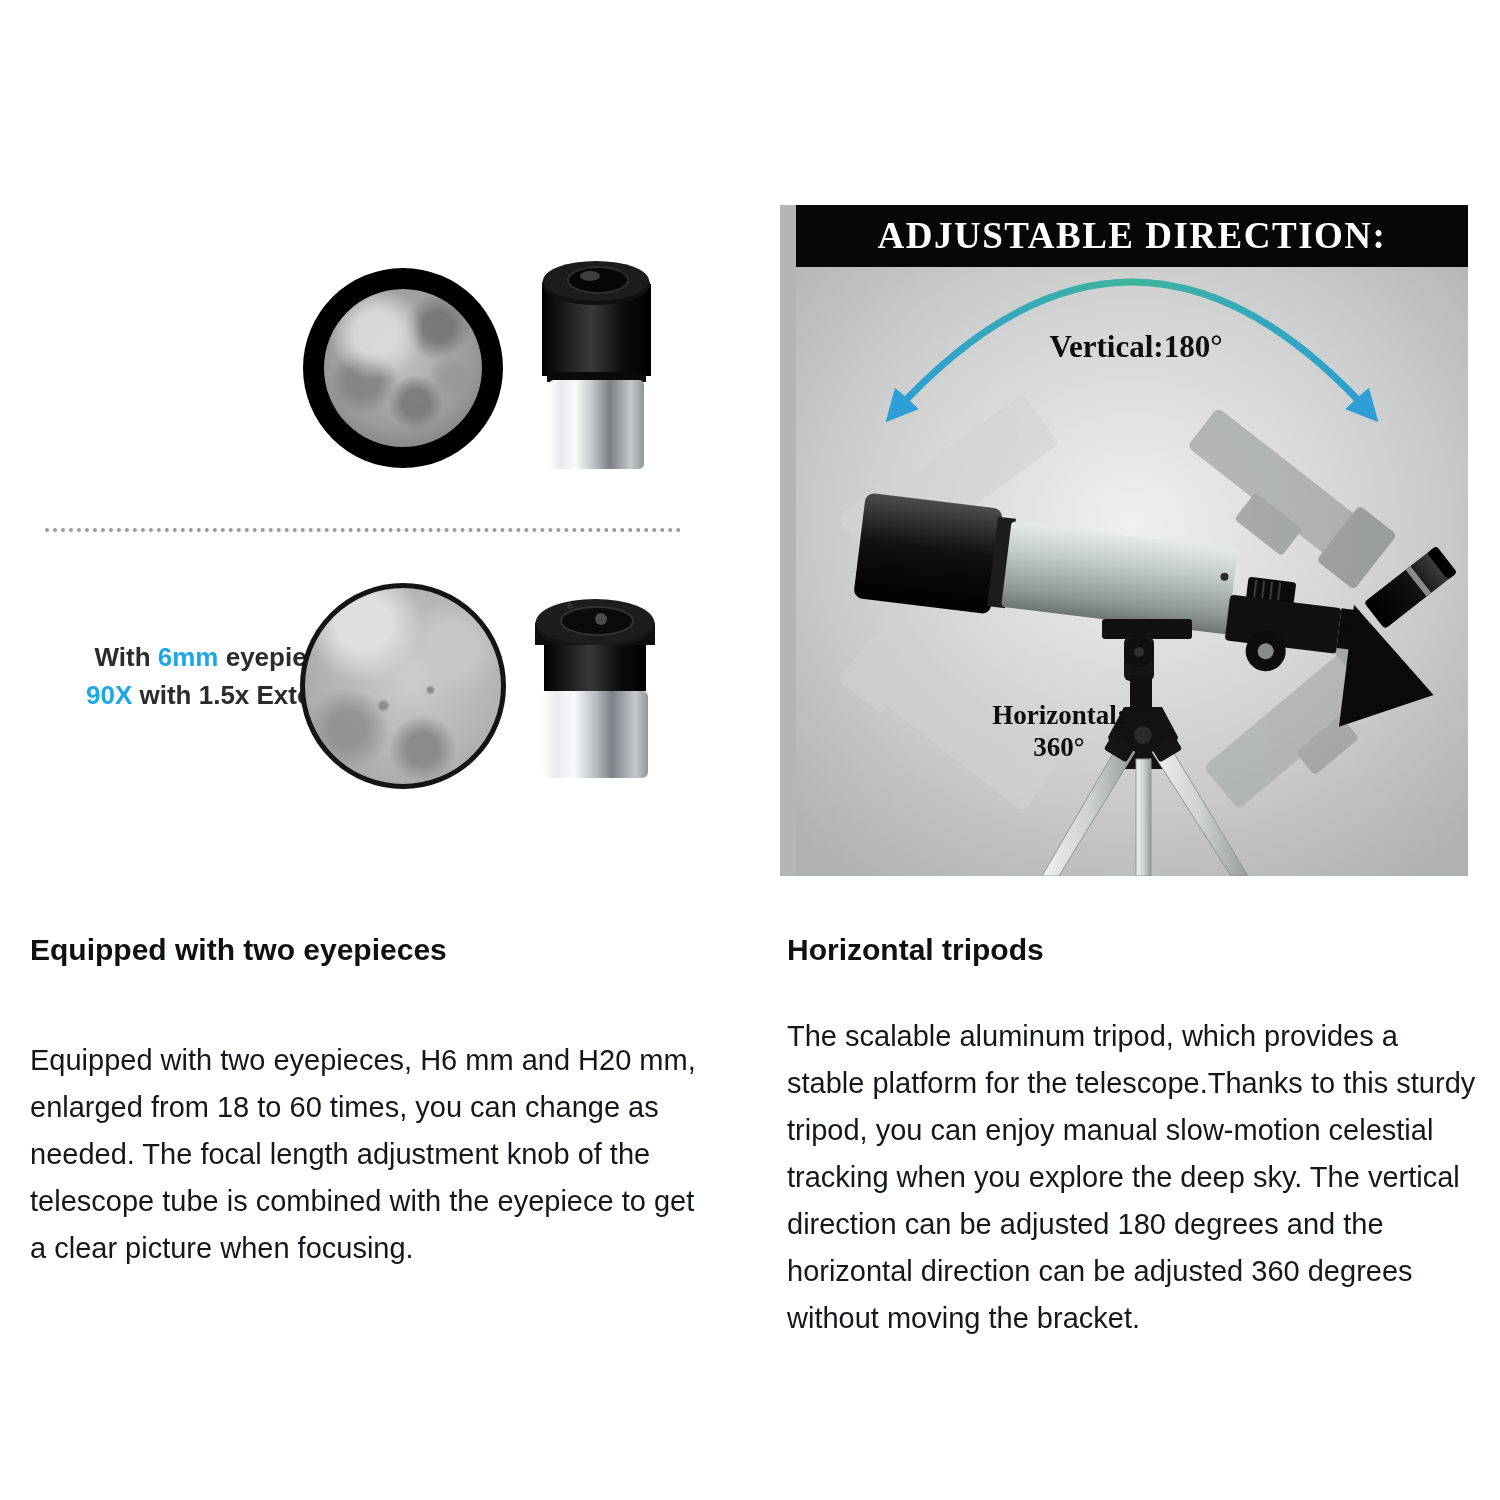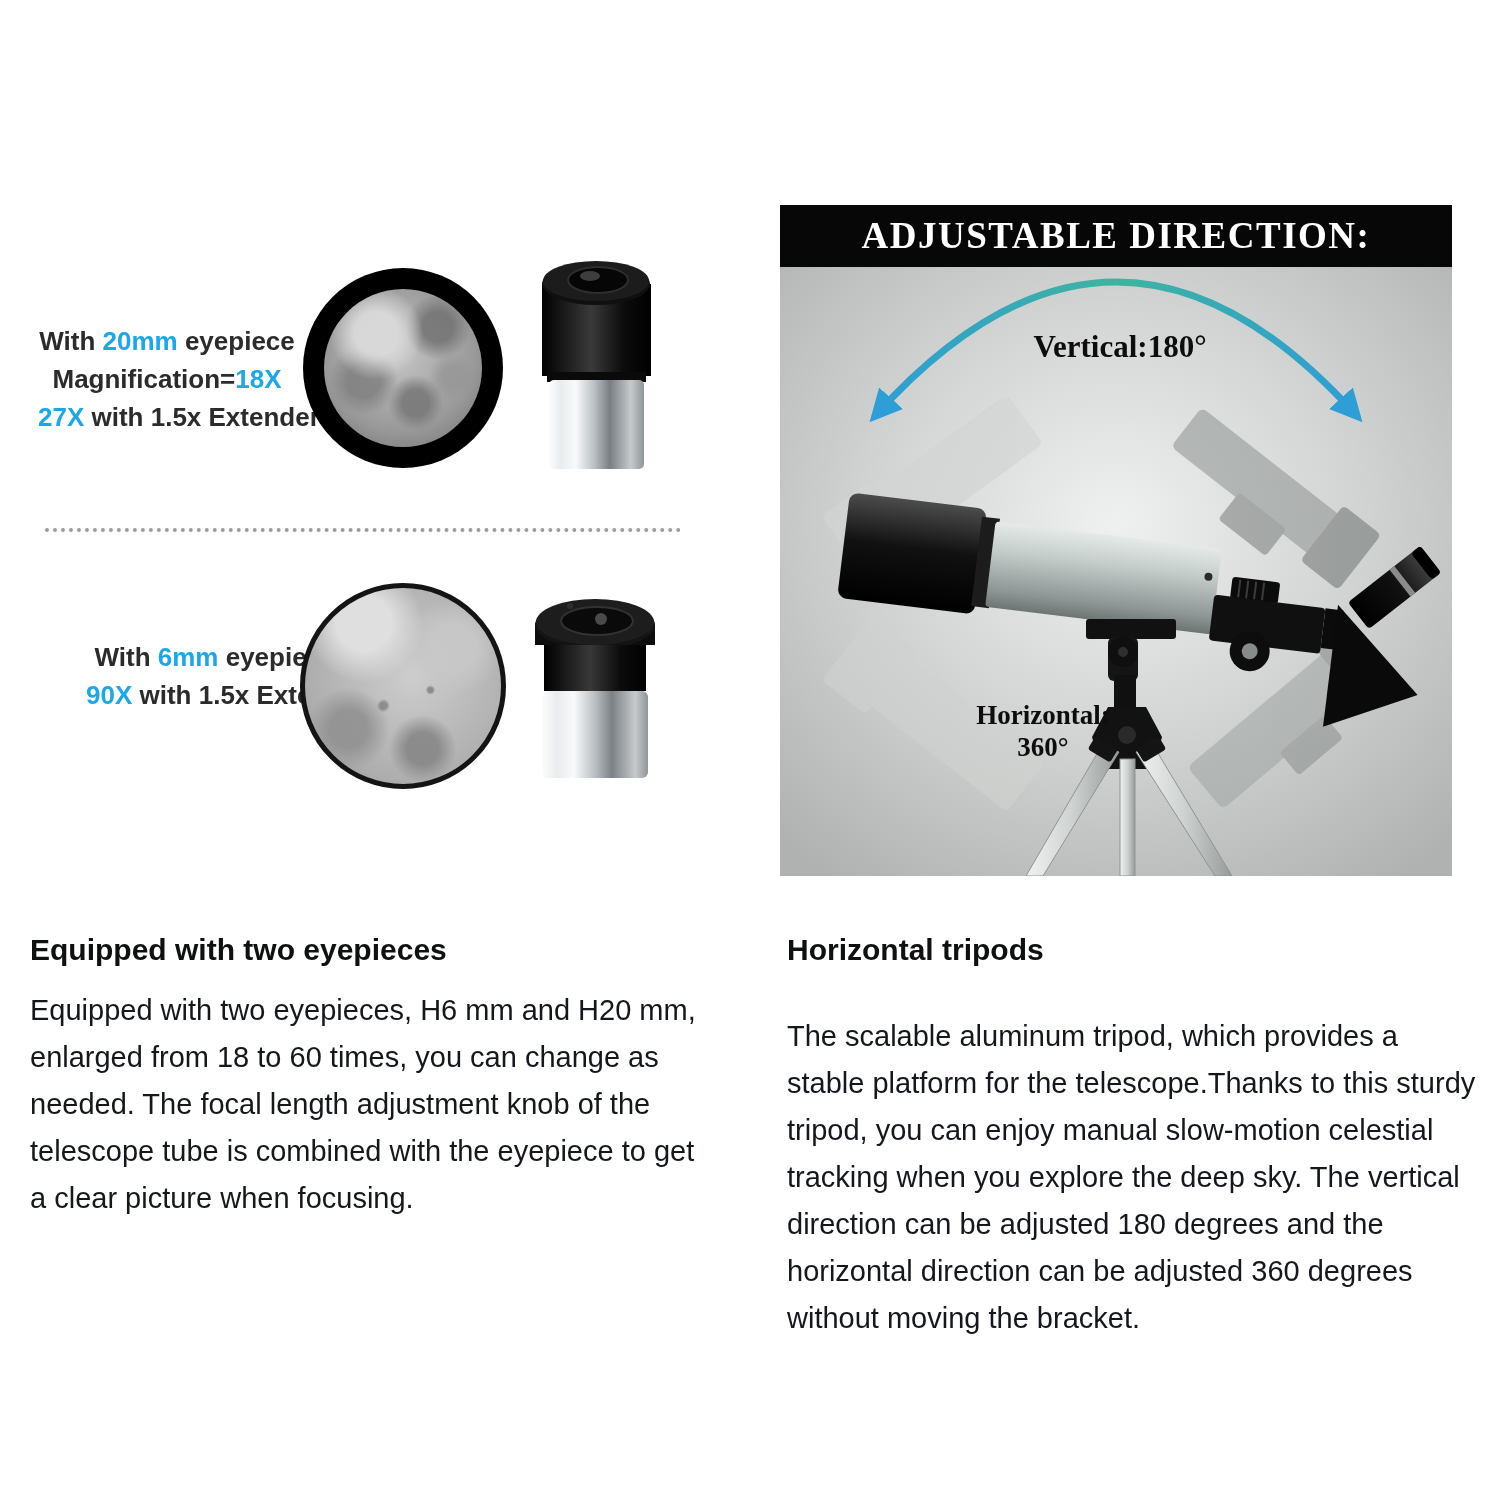--- a/index.html
+++ b/index.html
@@ -33,40 +33,35 @@
       radial-gradient(circle at 40% 60%, rgba(90,90,90,.5) 0 2%, rgba(90,90,90,0) 4%),
       radial-gradient(circle at 64% 52%, rgba(80,80,80,.5) 0 1.5%, rgba(80,80,80,0) 3%),
       radial-gradient(circle at 22% 72%, rgba(145,145,145,.9) 0 9%, rgba(145,145,145,0) 20%),
       radial-gradient(circle at 60% 82%, rgba(135,135,135,.9) 0 8%, rgba(135,135,135,0) 17%),
       radial-gradient(circle at 55% 45%, #cdcdcd 0%, #aeaeae 68%, #8f8f8f 100%);
   }
 
   .dotted-divider { width:636px; height:0; border-top:4px dotted #9b9b9b; }
 
   
-  .panel { width:592px; height:671px; background:#b4b6b5; }
+  .panel { width:592px; height:671px; background:#b4b6b5;padding-left:16px; }
   .panel-header { width:672px; height:62px; background:#070707; color:#ffffff;
     font-family:"Liberation Serif", serif; font-weight:bold; font-size:37px;
     letter-spacing:1.5px; text-align:center; line-height:62px; }
   .panel svg text { font-family:"Liberation Serif", serif; font-weight:bold; fill:#0d0d0d; }
 
   
   .feature-heading { font-size:30px; font-weight:bold; color:#0f1111; }
   .feature-body { font-size:29px; line-height:47px; color:#14171c; }
 </style>
 </head>
 <body>
 
 <div id="stage">
 
-  <div class="abs spec-block" style="left:38px; top:322px;">
-    <div class="spec-line"><span>With </span><span class="accent">20mm</span><span> eyepiece</span></div>
-    <div class="spec-line"><span>Magnification=</span><span class="accent">18X</span></div>
-    <div class="spec-line"><span class="accent">27X</span><span> with 1.5x Extender</span></div>
-  </div>
 
   <div class="abs moon-ring" style="left:303px; top:268px;">
     <div class="moon-full"></div>
   </div>
 
   <svg class="abs" style="left:540px; top:260px;" width="113" height="213" viewBox="0 0 113 213">
     <defs>
       <linearGradient id="e1body" x1="0" y1="0" x2="1" y2="0">
         <stop offset="0" stop-color="#000"></stop>
           <stop offset="0.45" stop-color="#3a3a3a"></stop>
@@ -229,21 +224,21 @@
 
       <text x="340" y="90" font-size="31" text-anchor="middle">Vertical:180°</text>
       <text x="263" y="457" font-size="27" text-anchor="middle">Horizontal:</text>
       <text x="263" y="489" font-size="27" text-anchor="middle">360°</text>
       <path d="M 96 148 Q 336 -118 576 148" fill="none" stroke="url(#arcG)" stroke-width="7" marker-start="url(#arrowM)" marker-end="url(#arrowM)"></path>
     </svg>
   </div>
 
   <div class="abs" style="left:30px; top:933px; width:690px;">
     <div class="feature-heading">Equipped with two eyepieces</div>
-    <div class="feature-body" style="margin-top:20px; width:688px;">Equipped with two eyepieces, H6 mm and H20 mm, enlarged from 18 to 60 times, you can change as needed. The focal length adjustment knob of the telescope tube is combined with the eyepiece to get a clear picture when focusing.</div>
+    <div class="feature-body" style="margin-top:70px; width:688px;">Equipped with two eyepieces, H6 mm and H20 mm, enlarged from 18 to 60 times, you can change as needed. The focal length adjustment knob of the telescope tube is combined with the eyepiece to get a clear picture when focusing.</div>
   </div>
 
   <div class="abs" style="left:787px; top:933px; width:692px;">
     <div class="feature-heading">Horizontal tripods</div>
     <div class="feature-body" style="margin-top:46px; width:690px;">The scalable aluminum tripod, which provides a stable platform for the telescope.Thanks to this sturdy tripod, you can enjoy manual slow-motion celestial tracking when you explore the deep sky. The vertical direction can be adjusted 180 degrees and the horizontal direction can be adjusted 360 degrees without moving the bracket.</div>
   </div>
 
 </div>
 
 </body></html>

